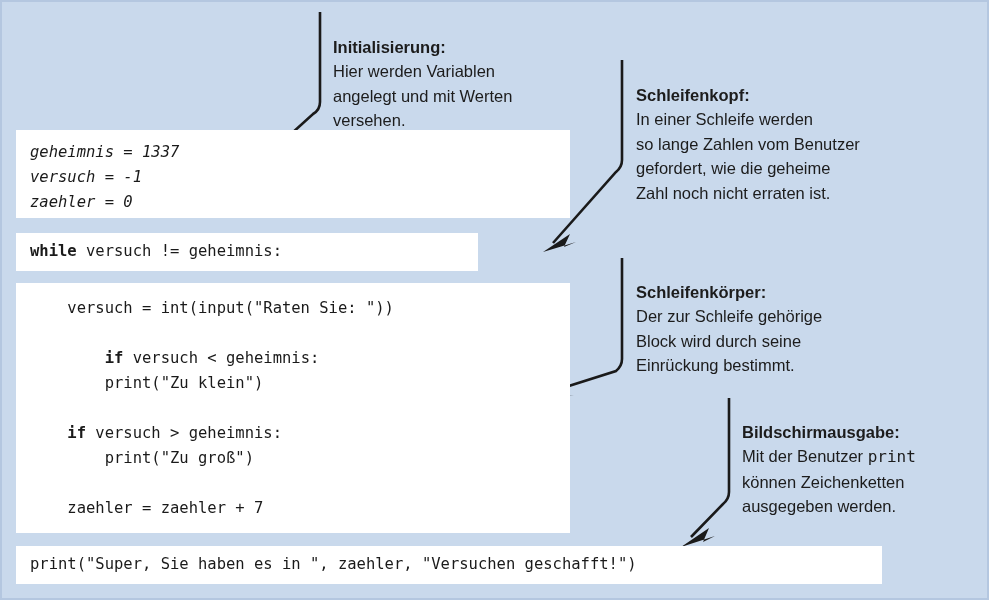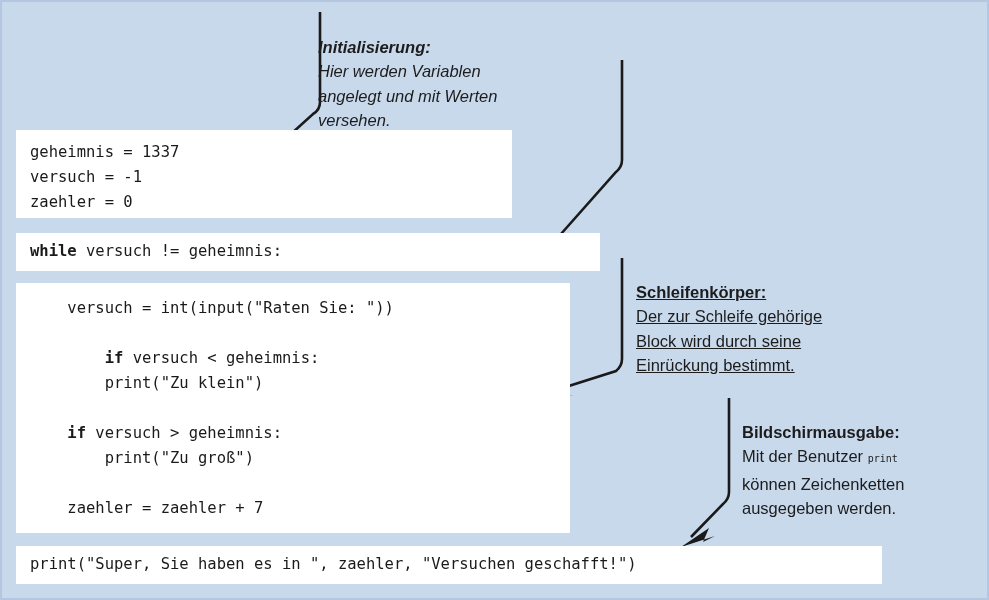--- a/index.html
+++ b/index.html
@@ -22,41 +22,41 @@
     position: absolute;
     background: #ffffff;
     font-family: "DejaVu Sans Mono", "Liberation Mono", monospace;
     font-size: 15.5px;
     line-height: 25px;
     color: #1a1a1a;
     white-space: pre;
     padding: 10px 0 10px 14px;
   }
   .codebox .kw { font-weight: bold; }
-  #code-init   { left:14px;  top:128px; width:496px; height:88px; }
-  #code-while  { left:14px;  top:231px; width:584px; height:38px; padding-top:6px; }
+  #code-init   { left:14px;  top:128px; width:554px; height:88px;font-style:italic; }
+  #code-while  { left:14px;  top:231px; width:462px; height:38px; padding-top:6px; }
   #code-body   { left:14px;  top:281px; width:554px; height:250px; padding-top:13px; }
   #code-final  { left:14px;  top:544px; width:866px; height:38px; padding-top:6px; }
 
   
   .note {
     position: absolute;
     color: #1c1c1c;
     font-size: 16.5px;
     line-height: 24.5px;
     white-space: pre-line;
   }
   .note .hd { font-weight: bold; display:block; }
   .note .mono {
     font-family: "DejaVu Sans Mono", "Liberation Mono", monospace;
-    font-size: 10px;
+    font-size: 16px;
   }
-  #note-init  { left:316px; top:8px;   width:270px;font-style:italic; }
+  #note-init  { left:331px; top:8px;   width:270px; }
   #note-head  { left:634px; top:56px;  width:350px; }
-  #note-body  { left:634px; top:253px; width:330px;text-decoration:underline; }
+  #note-body  { left:634px; top:253px; width:330px; }
   #note-out   { left:740px; top:393px; width:250px; }
 
   
   #connectors { position:absolute; left:0; top:0; width:989px; height:600px; }
 </style>
 </head>
 <body>
 
 <div id="figure">
 
@@ -93,20 +93,26 @@
 <span>    zaehler = zaehler + 7</span></div>
 
   <div class="codebox" id="code-final"><span>print("Super, Sie haben es in ", zaehler, "Versuchen geschafft!")</span></div>
 
   <div class="note" id="note-init">
     <span class="hd">Initialisierung:</span><span>Hier werden Variablen
 angelegt und mit Werten
 versehen.</span>
   </div>
 
+  <div class="note" id="note-head">
+    <span class="hd">Schleifenkopf:</span><span>In einer Schleife werden
+so lange Zahlen vom Benutzer
+gefordert, wie die geheime
+Zahl noch nicht erraten ist.</span>
+  </div>
 
   <div class="note" id="note-body">
     <span class="hd">Schleifenkörper:</span><span>Der zur Schleife gehörige
 Block wird durch seine
 Einrückung bestimmt.</span>
   </div>
 
   <div class="note" id="note-out">
     <span class="hd">Bildschirmausgabe:</span><span>Mit der Benutzer </span><span class="mono">print</span><span>
 können Zeichenketten

